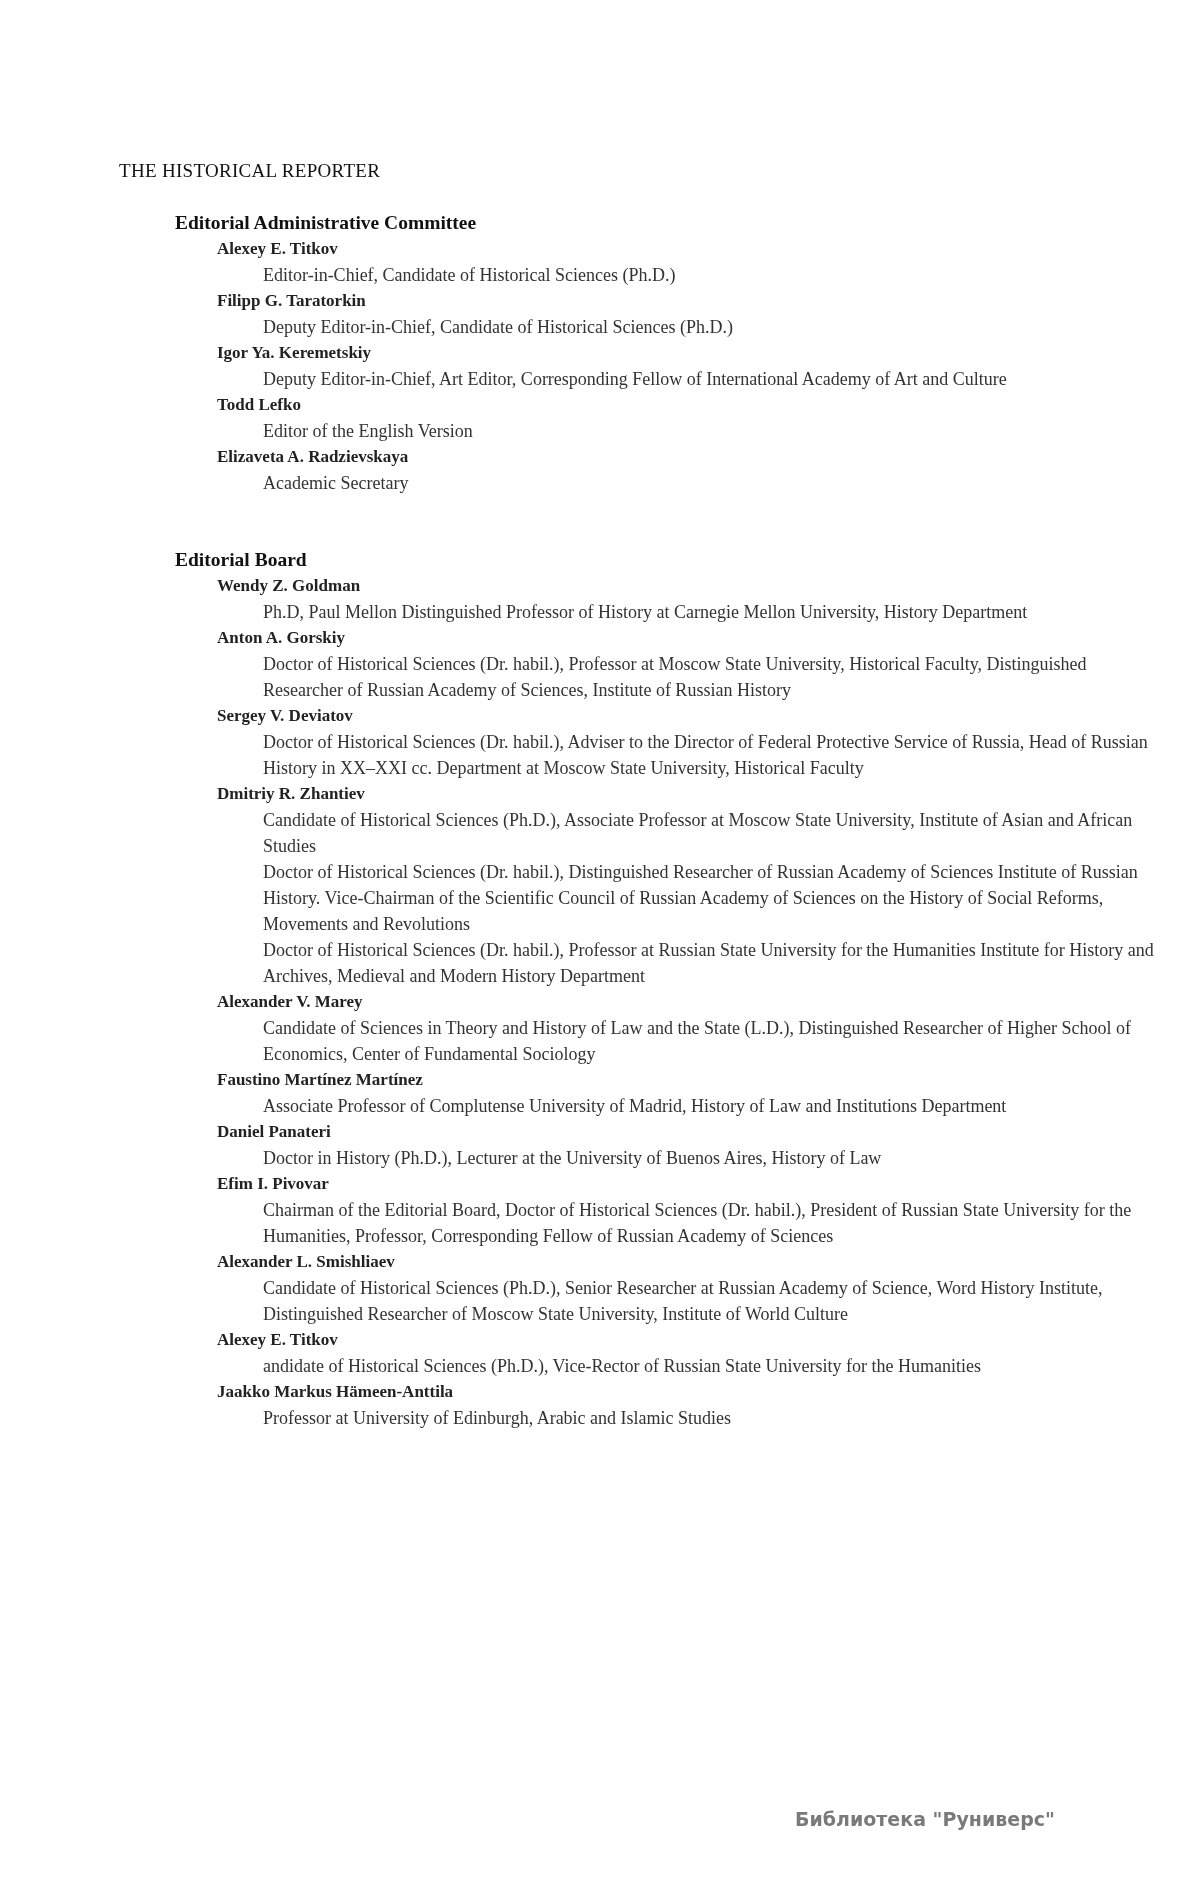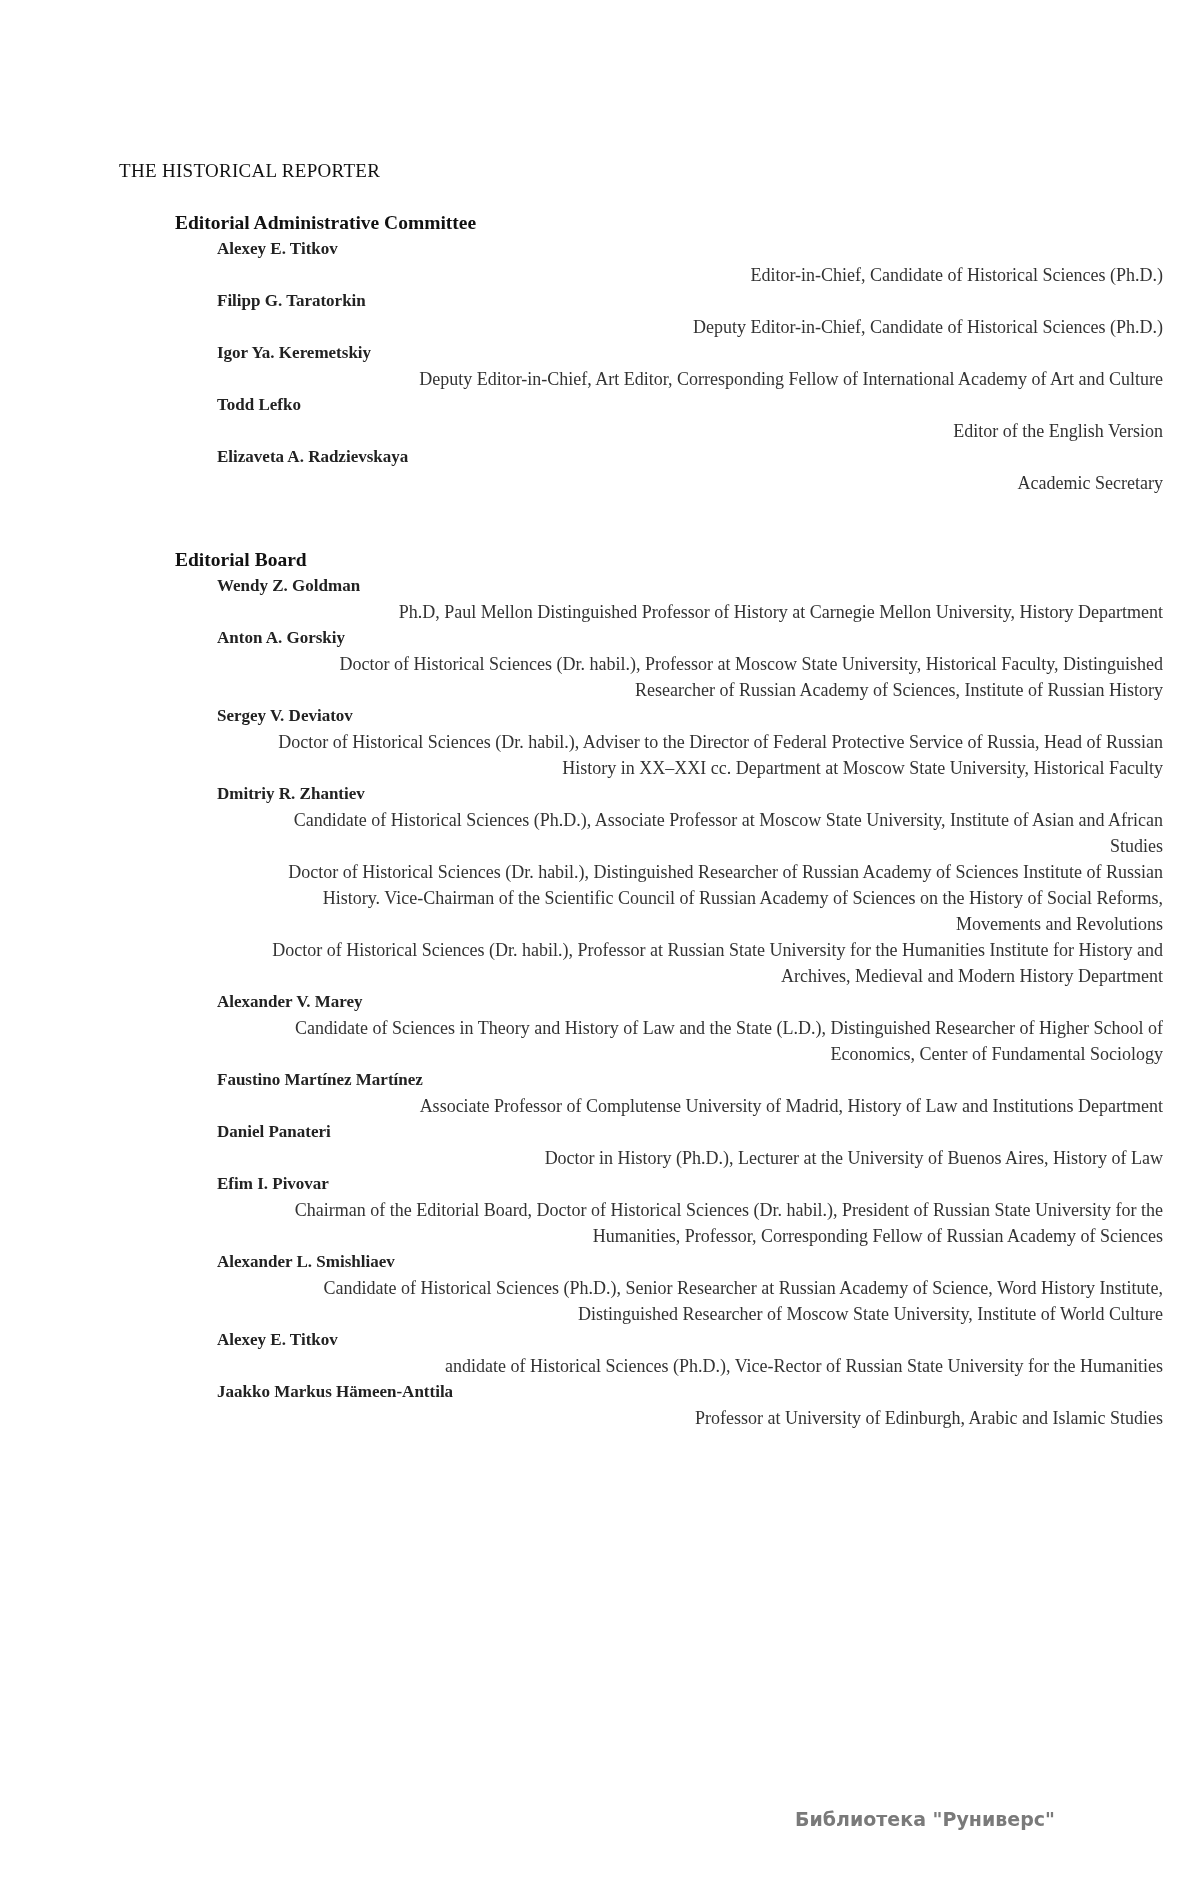--- a/index.html
+++ b/index.html
@@ -19,21 +19,21 @@
   .section-title {
     font-size: 19.5px; font-weight: bold; color: #111;
     height: 26px; line-height: 26px;
   }
   .member-name {
     margin-left: 42px; font-size: 17px; font-weight: bold; color: #222;
     line-height: 26px; height: 26px;
   }
   .member-role {
     margin-left: 88px; width: 900px; font-size: 18px; color: #333;
-    line-height: 26px; font-weight: normal; text-align: right;
+    line-height: 26px; font-weight: normal;
   }
   .section-eac { top: 210px; }
   .section-eb  { top: 547px; }
   .watermark {
     position: absolute; left: 795px; top: 1808px;
     font-family: "DejaVu Sans", "Liberation Sans", sans-serif;
     font-weight: bold; font-size: 19px; color: #7a7a7a;
   }
 </style>
 </head>

